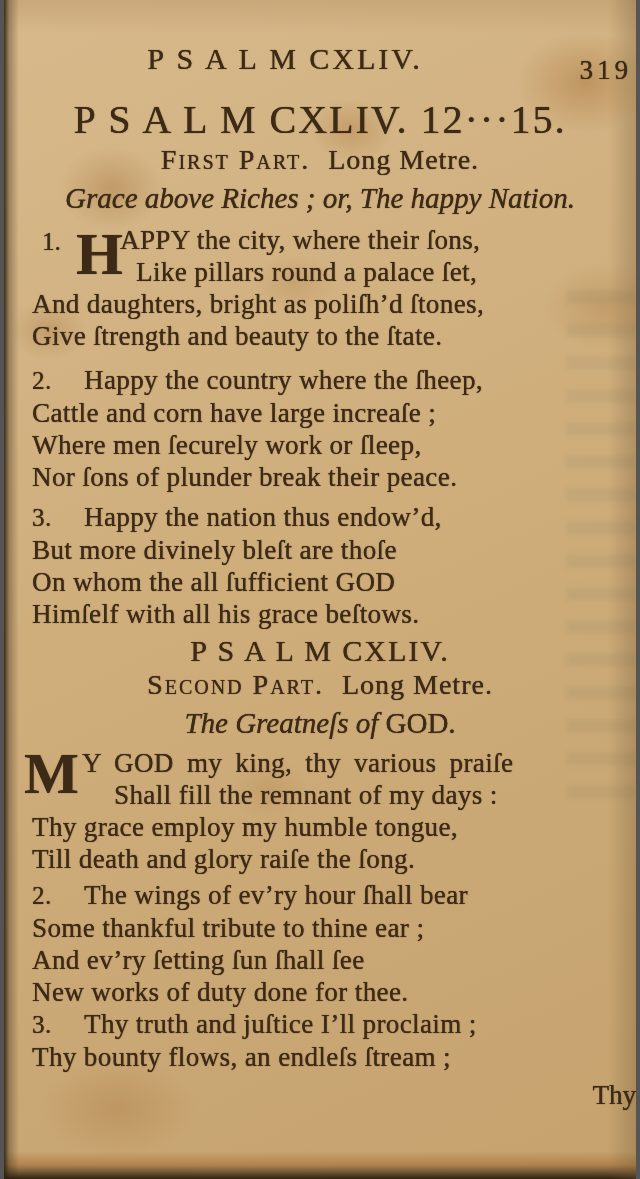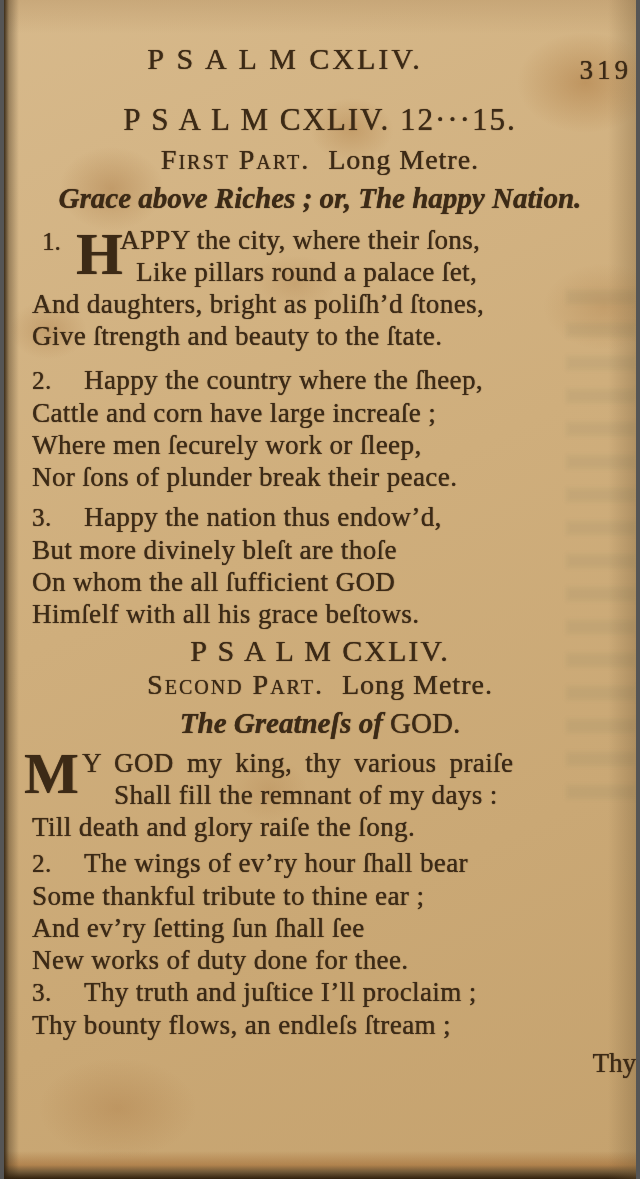--- a/index.html
+++ b/index.html
@@ -41,26 +41,26 @@
     padding-top:42px;
     font-size:30px;line-height:34px;
     letter-spacing:3px;
     padding-right:70px;
   }
   .page-number{
     position:absolute;top:55px;right:4px;
     font-size:27px;letter-spacing:4px;
   }
 
-  .psalm-title{margin-top:26px;font-size:31px;line-height:36px;letter-spacing:2px;}
+  .psalm-title{margin-top:26px;font-size:40px;line-height:36px;letter-spacing:2px;}
   .part-line{margin-top:5px;font-size:28px;line-height:34px;}
   .small-caps{font-variant:small-caps;letter-spacing:2px;margin-right:18px;}
   .metre{letter-spacing:1px;}
   .subtitle{margin-top:3px;font-size:29px;line-height:36px;}
-  .italic{font-style:italic;font-weight:bold;}
+  .italic{font-style:italic;}
 
   .text-col{padding:0 14px 0 28px;}
   .line{font-size:27px;line-height:32px;white-space:nowrap;letter-spacing:0.4px;}
   .stanza{position:relative;}
 
   .num{display:inline-block;width:52px;font-size:25px;}
   .dc-num{position:absolute;left:10px;top:4px;font-size:25px;}
   .dropcap{position:absolute;font-weight:bold;line-height:1;}
   .dc-h{left:44px;top:0px;font-size:60px;}
   .dc-m{left:-8px;top:-2px;font-size:58px;}
@@ -127,20 +127,21 @@
   </div>
 
   <div class="subtitle center"><span class="italic">The Greatneſs of </span><span>GOD.</span></div>
 
   <div class="text-col">
 
     <div class="stanza st-m mt6">
       <span class="dropcap dc-m">M</span>
       <div class="line l0">Y GOD my king, thy various praiſe</div>
       <div class="line l1">Shall fill the remnant of my days :</div>
+      <div class="line">Thy grace employ my humble tongue,</div>
       <div class="line">Till death and glory raiſe the ſong.</div>
     </div>
 
     <div class="stanza mt4">
       <div class="line"><span class="num">2.</span><span>The wings of ev’ry hour ſhall bear</span></div>
       <div class="line">Some thankful tribute to thine ear ;</div>
       <div class="line">And ev’ry ſetting ſun ſhall ſee</div>
       <div class="line">New works of duty done for thee.</div>
     </div>
 

